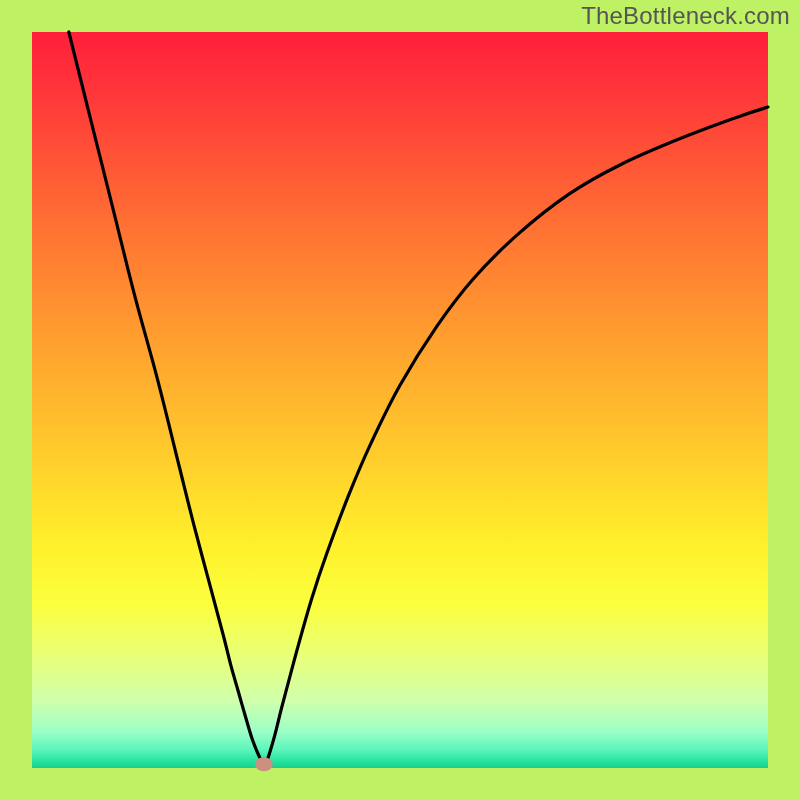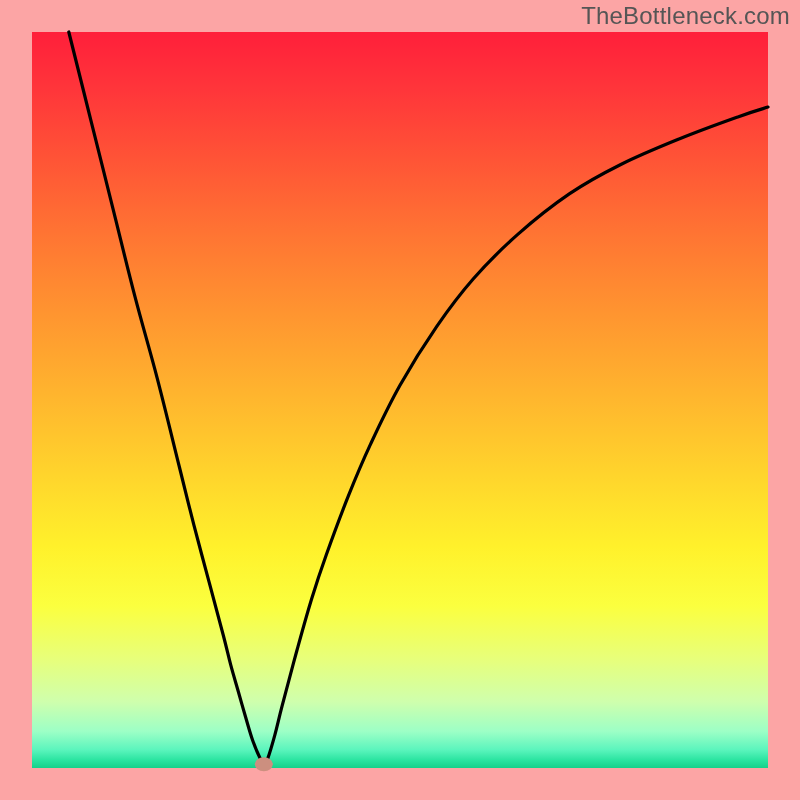--- a/index.html
+++ b/index.html
@@ -1,21 +1,21 @@
 <!DOCTYPE html>
 <html><head>
 <meta charset="utf-8">
 <style>
   * { margin: 0; padding: 0; box-sizing: border-box; }
   html, body { width: 800px; height: 800px; overflow: hidden; background: #000; }
   .container {
     position: relative;
     width: 800px;
     height: 800px;
-    background: #fca5a5;
+    background: #bef264;
   }
   .watermark {
     position: absolute;
     top: 2px;
     right: 10px;
     color: #555;
     font-family: Arial, Helvetica, sans-serif;
     font-size: 24px;
     font-weight: 500;
     letter-spacing: 0.2px;

